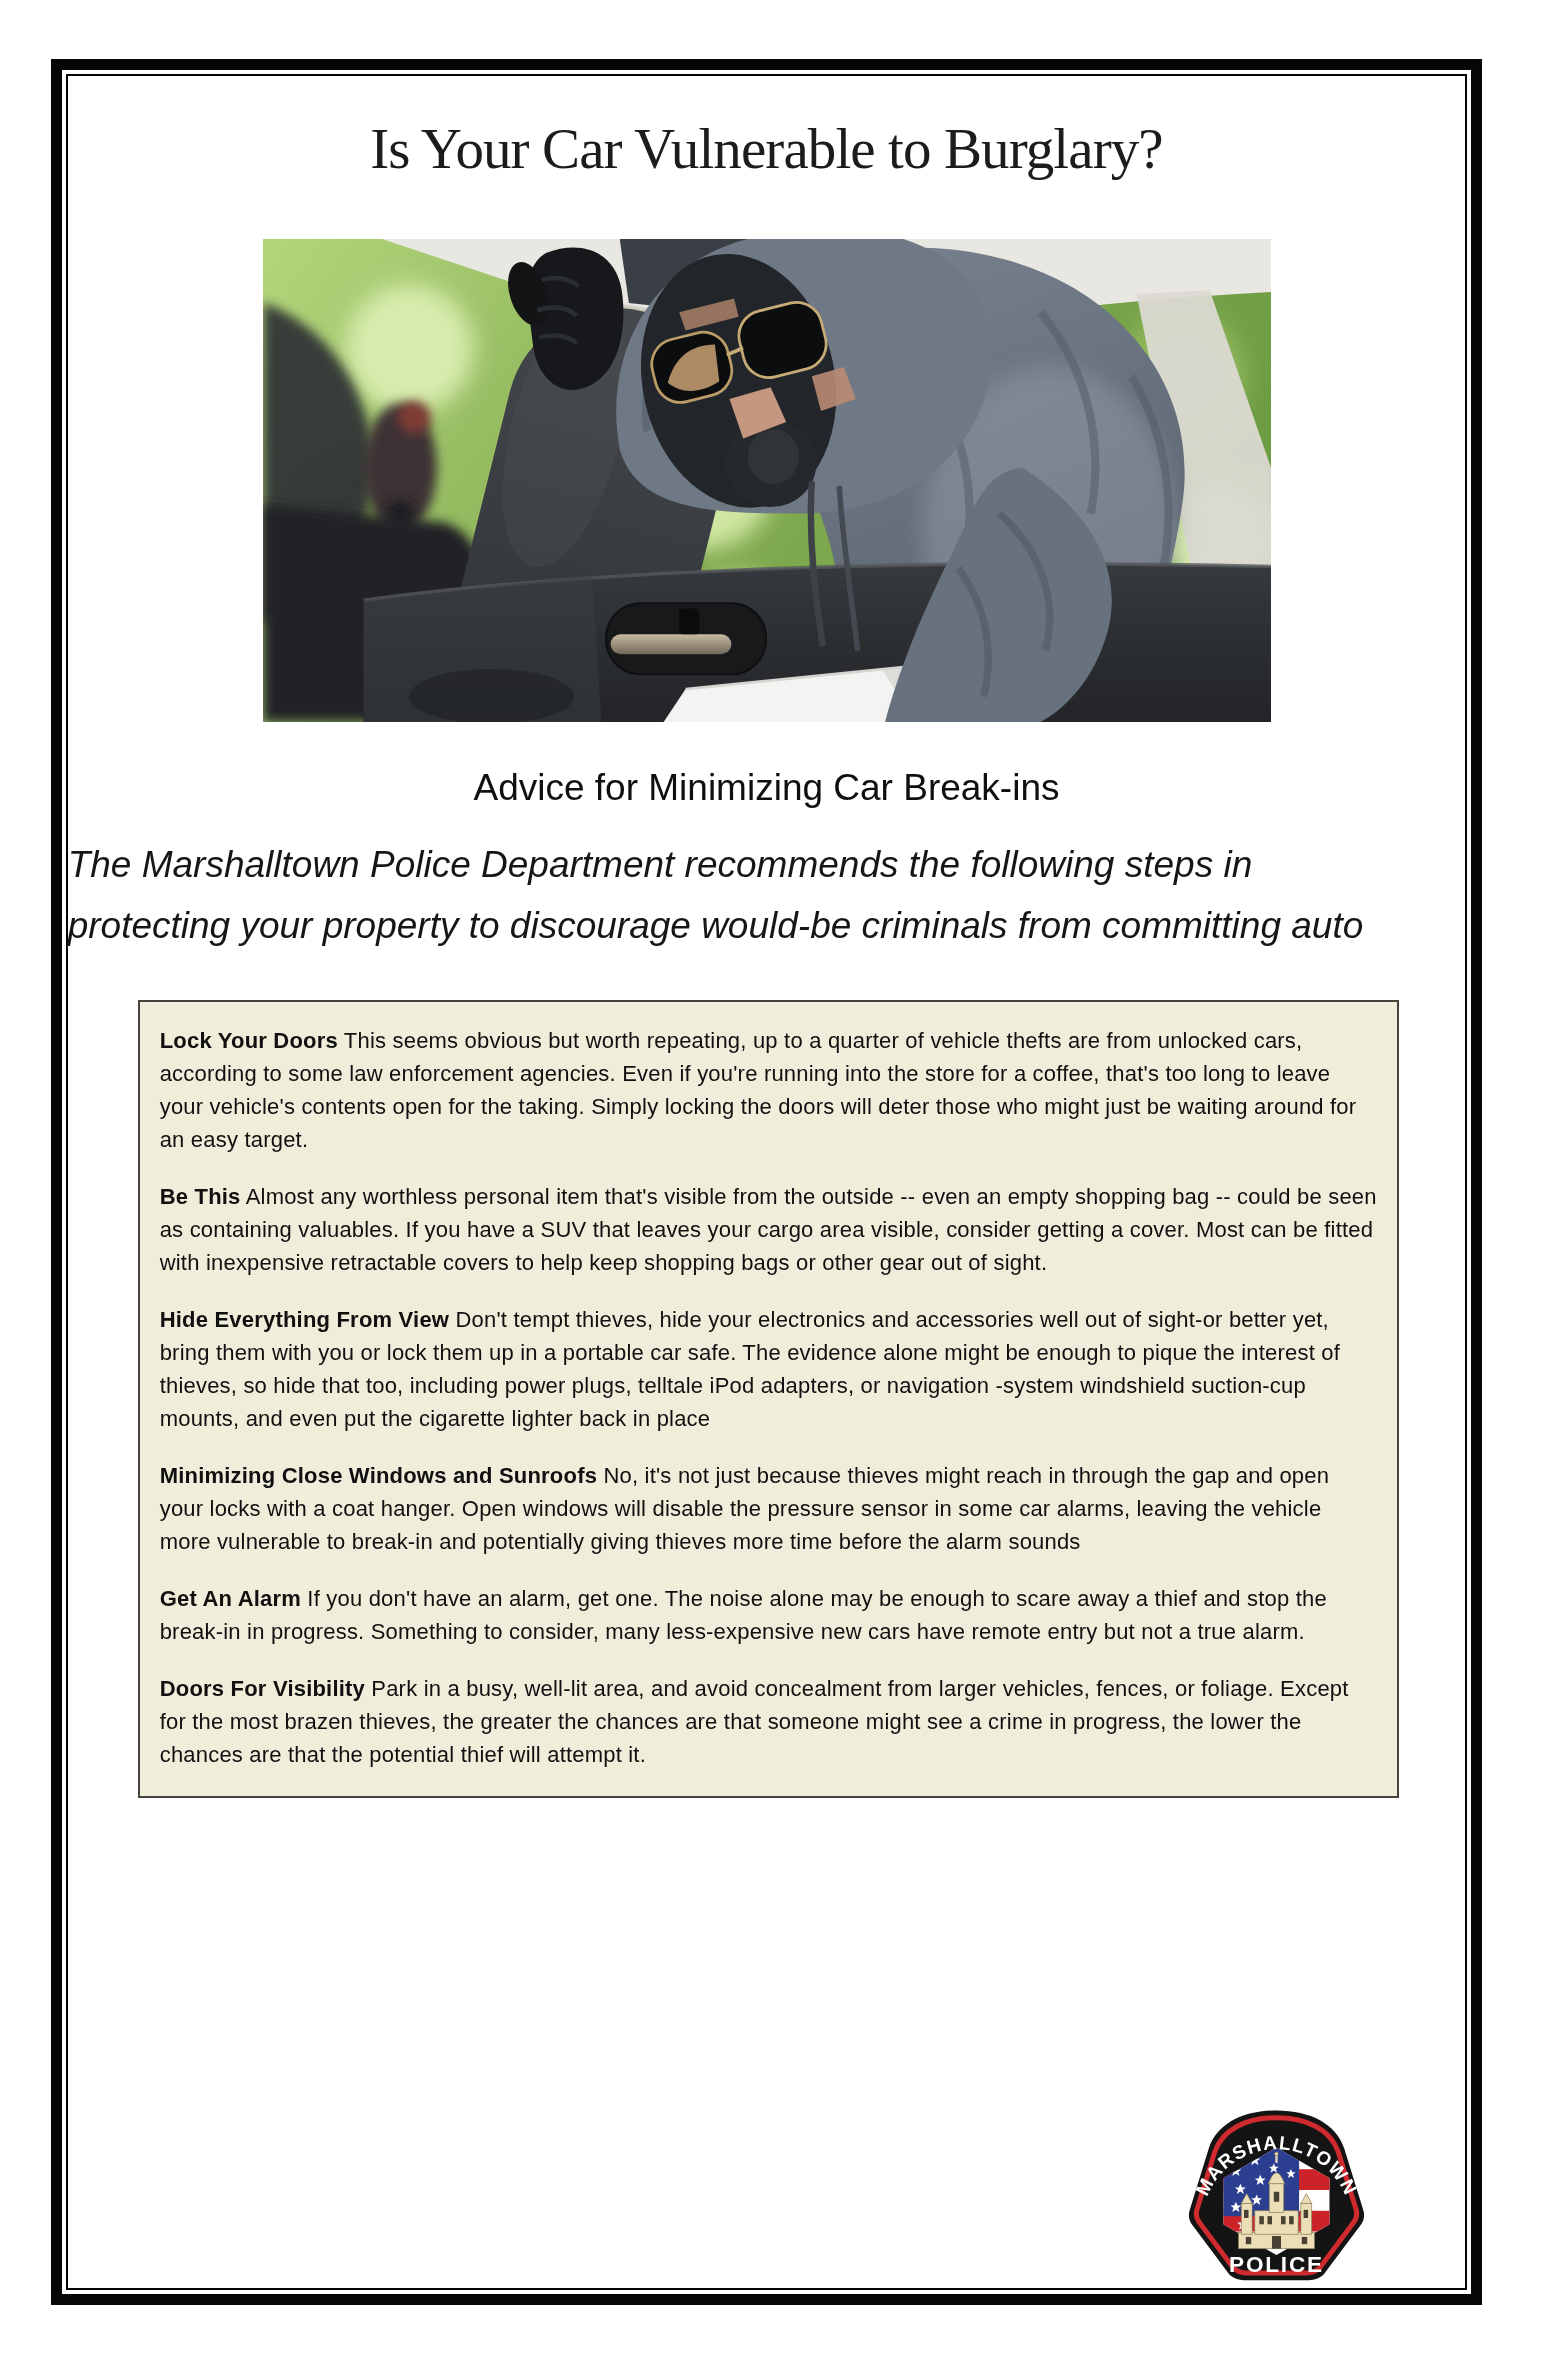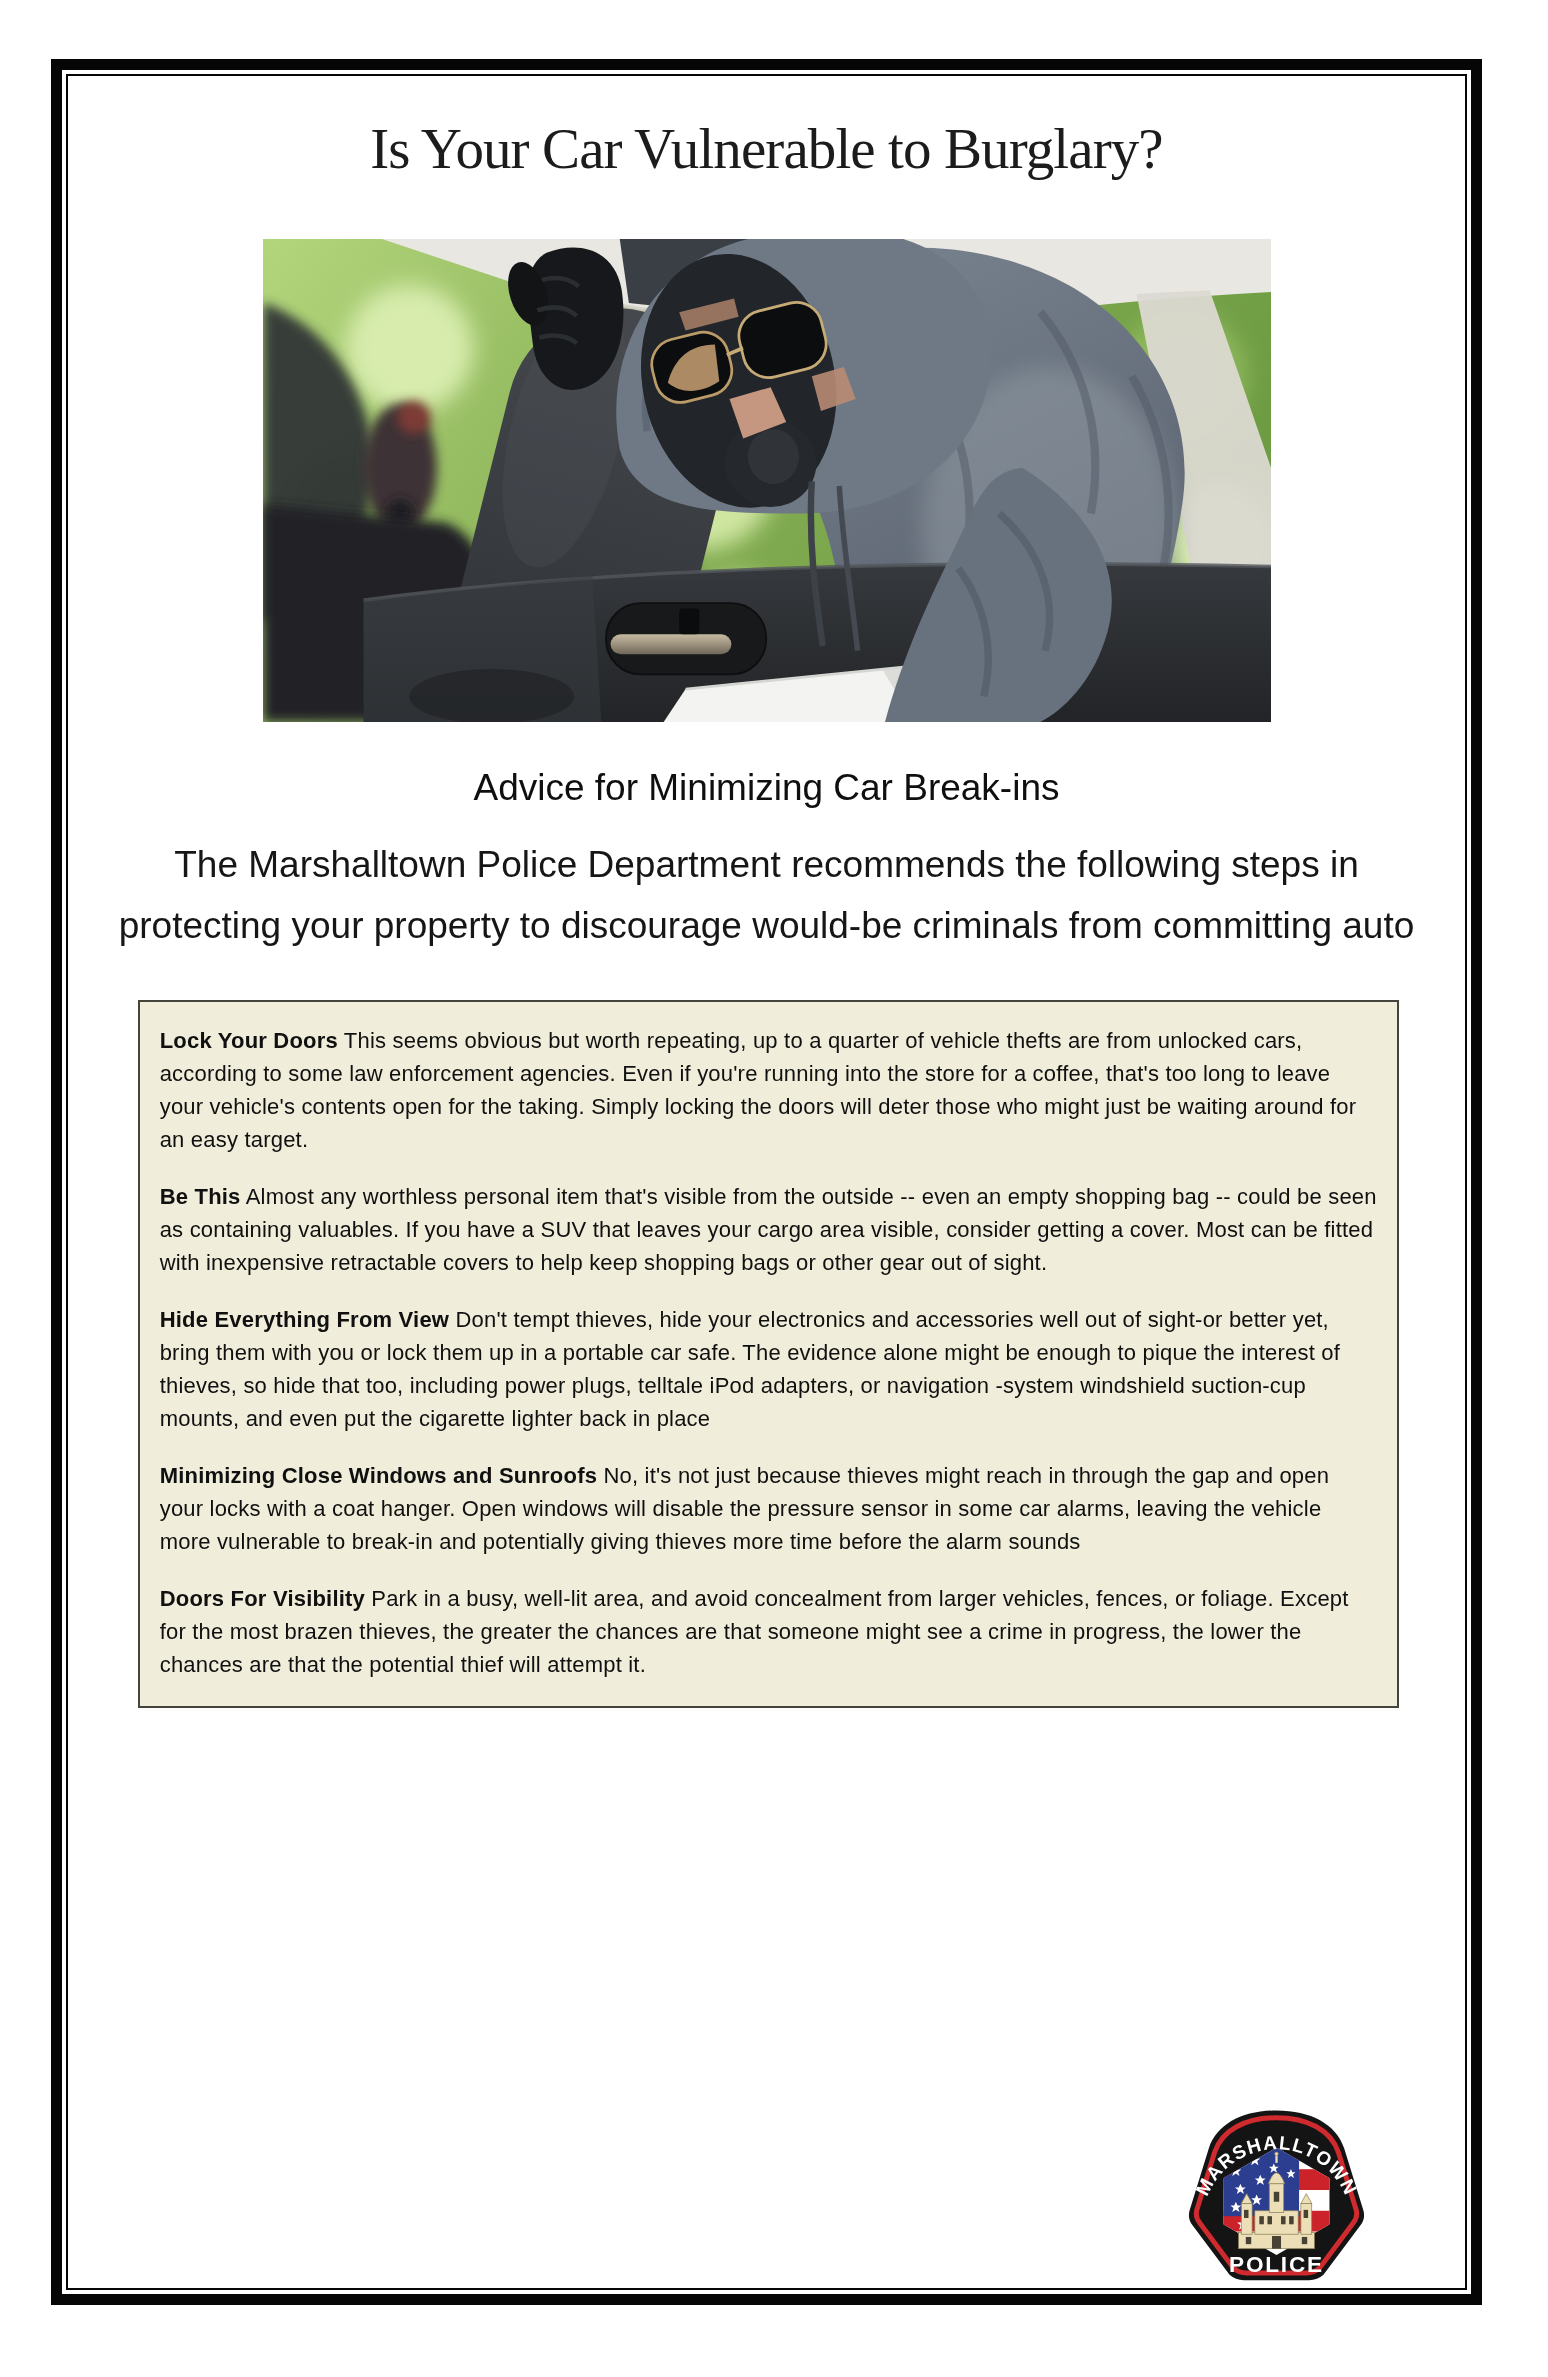--- a/index.html
+++ b/index.html
@@ -20,22 +20,22 @@
     margin:37px 0 0;text-align:center;
     font-family:"Liberation Serif",serif;font-weight:500;
     font-size:57px;line-height:71px;color:#1c1c1c;letter-spacing:-0.9px;
   }
   .photo{display:block;margin:55px auto 0;width:1008px;height:483px;}
   .advice-heading{
     margin:42px 0 0;text-align:center;
     font-weight:400;font-size:37px;line-height:48px;color:#0f0f0f;
   }
   .intro{
-    margin:22px auto 0;text-align:center;
-    font-size:37px;line-height:61px;color:#161616;
+    margin:22px auto 0;text-align:left;
+    font-size:37px;line-height:61px;color:#161616;font-style:italic;
   }
   .tips{
     margin:44px 66px 0 70px;background:#f0edda;border:2.7px solid #45443c;
     padding:22px 20px 1.8px 20px;box-sizing:border-box;
   }
   .tip{
     margin:0 0 24px;font-size:22px;line-height:33px;color:#101010;
     text-align:left;letter-spacing:0.2px;
   }
   .tip b{font-weight:700;text-align:center;}
@@ -198,20 +198,21 @@
       <div class="intro">
         <div>The Marshalltown Police Department recommends the following steps in</div>
         <div>protecting your property to discourage would-be criminals from committing auto</div>
       </div>
 
       <div class="tips">
         <p class="tip"><b>Lock Your Doors</b> <span>This seems obvious but worth repeating, up to a quarter of vehicle thefts are from unlocked cars, according to some law enforcement agencies. Even if you're running into the store for a coffee, that's too long to leave your vehicle's contents open for the taking. Simply locking the doors will deter those who might just be waiting around for an easy target.</span></p>
         <p class="tip"><b>Be This</b> <span>Almost any worthless personal item that's visible from the outside -- even an empty shopping bag -- could be seen as containing valuables. If you have a SUV that leaves your cargo area visible, consider getting a cover. Most can be fitted with inexpensive retractable covers to help keep shopping bags or other gear out of sight.</span></p>
         <p class="tip"><b>Hide Everything From View</b> <span>Don't tempt thieves, hide your electronics and accessories well out of sight-or better yet, bring them with you or lock them up in a portable car safe. The evidence alone might be enough to pique the interest of thieves, so hide that too, including power plugs, telltale iPod adapters, or navigation -system windshield suction-cup mounts, and even put the cigarette lighter back in place</span></p>
         <p class="tip"><b>Minimizing Close Windows and Sunroofs</b> <span>No, it's not just because thieves might reach in through the gap and open your locks with a coat hanger. Open windows will disable the pressure sensor in some car alarms, leaving the vehicle more vulnerable to break-in and potentially giving thieves more time before the alarm sounds</span></p>
+        <p class="tip"><b>Get An Alarm</b> <span>If you don't have an alarm, get one. The noise alone may be enough to scare away a thief and stop the break-in in progress. Something to consider, many less-expensive new cars have remote entry but not a true alarm.</span></p>
         <p class="tip"><b>Doors For Visibility</b> <span>Park in a busy, well-lit area, and avoid concealment from larger vehicles, fences, or foliage. Except for the most brazen thieves, the greater the chances are that someone might see a crime in progress, the lower the chances are that the potential thief will attempt it.</span></p>
       </div>
 
 
       <svg class="badge" viewBox="0 0 200 196">
         <defs>
           <clipPath id="hexClip">
             <polygon points="100,46 159,80 159,131 100,165 41,131 41,80"></polygon>
           </clipPath>
           <path id="arcPath" d="M20,112 A82,82 0 0 1 180,112" fill="none"></path>

